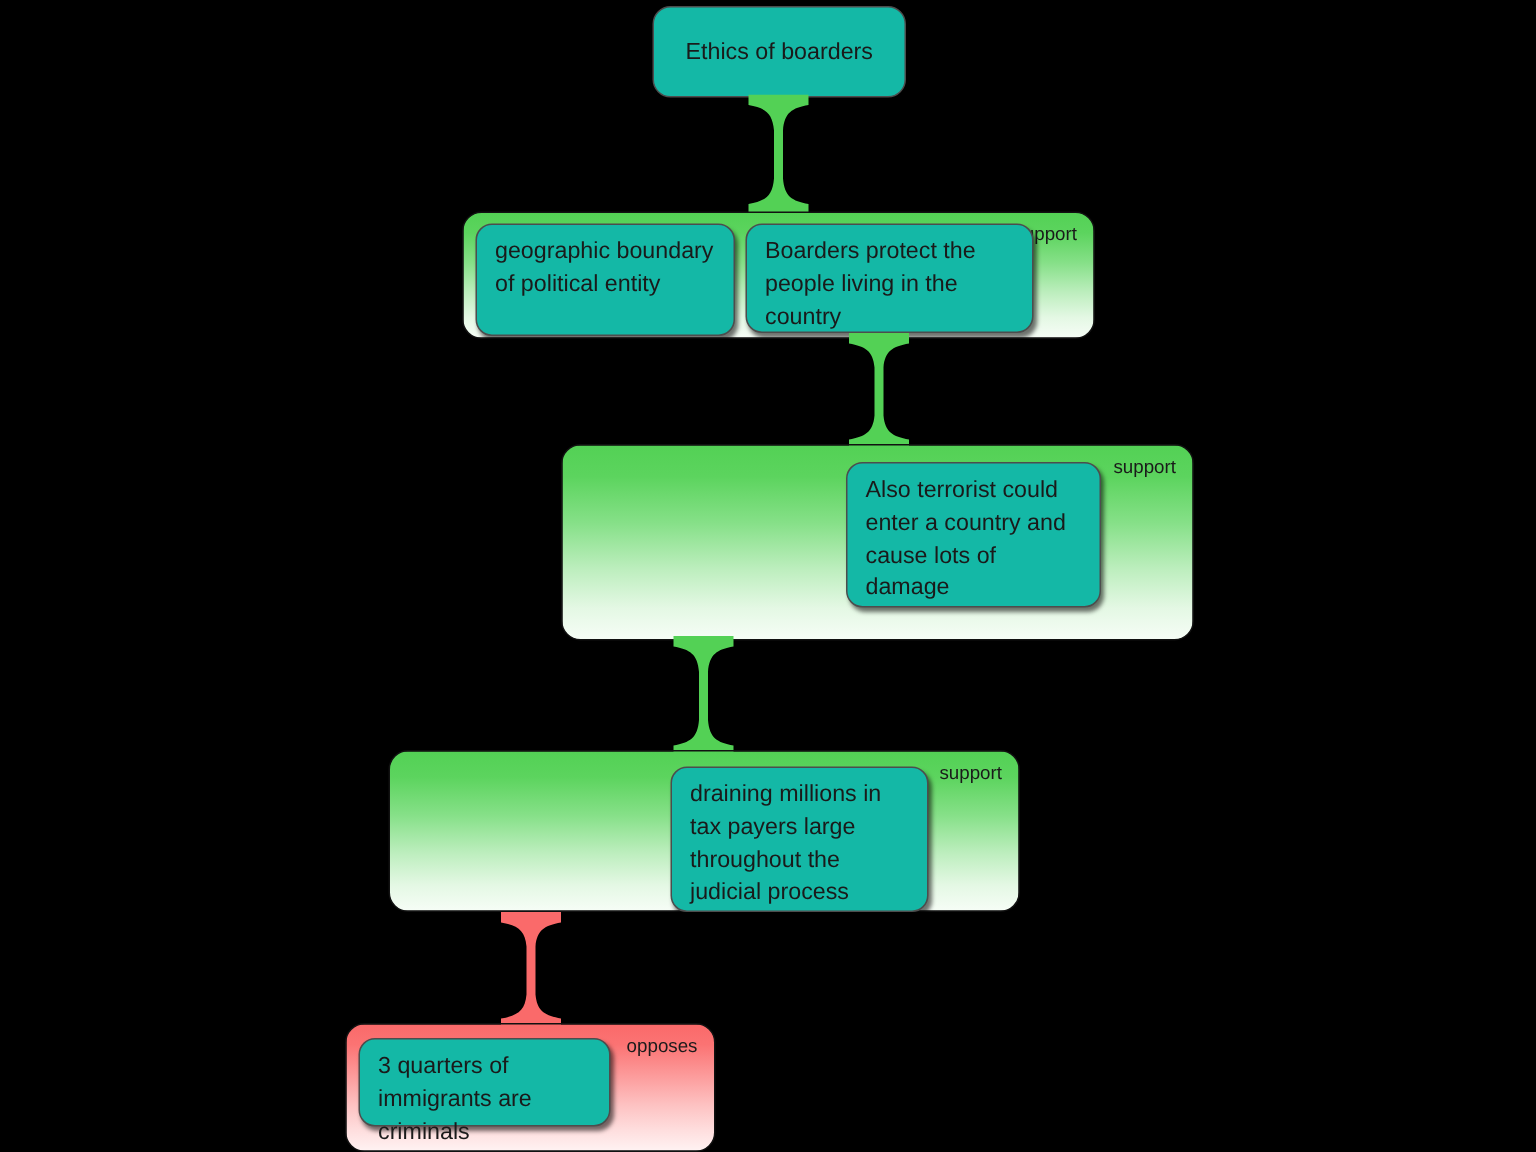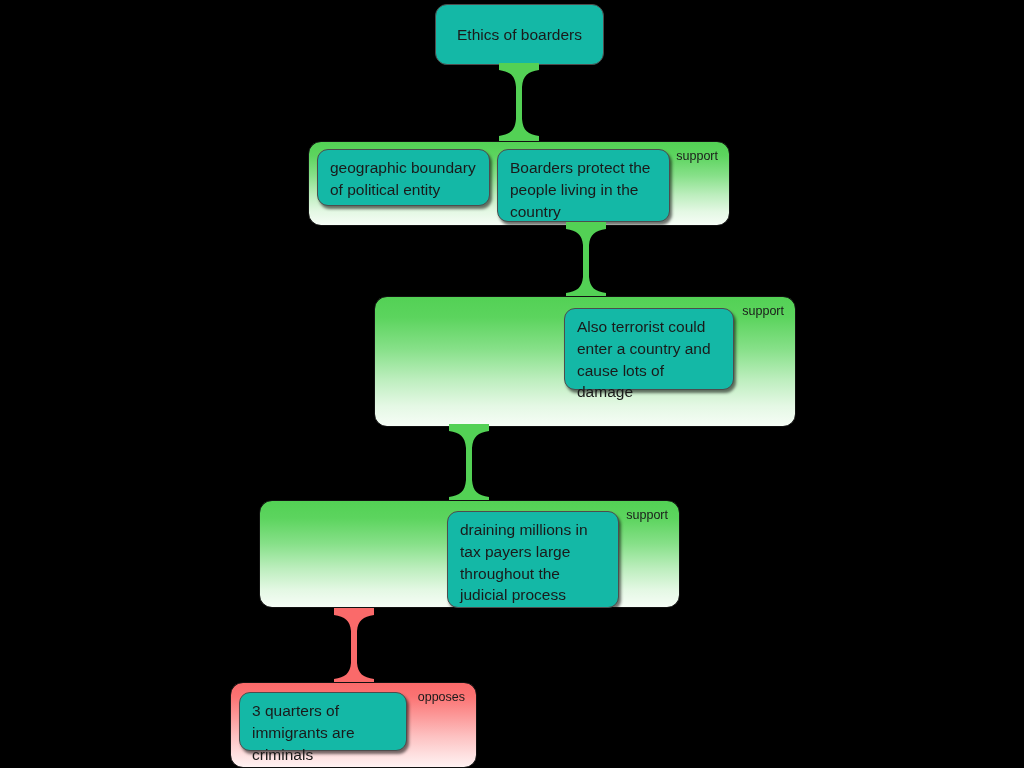--- a/index.html
+++ b/index.html
@@ -90,37 +90,37 @@
 
   <div class="connector" style="left:497px; top:63px; width:44px; height:80px;">
     <svg width="44" height="80" viewBox="0 0 44 80" aria-hidden="true">
       <path d="M2,0 L42,0 L42,7 C31,9 26,12 25,24 L25,56 C26,68 31,71 42,73 L42,80 L2,80 L2,73 C13,71 18,68 19,56 L19,24 C18,12 13,9 2,7 Z" fill="#53d155"></path>
     </svg>
   </div>
 
   <div class="panel support" style="left:308px; top:141px; width:422px; height:85px;">
     <span class="panel-label">support</span>
   </div>
-  <div class="card" style="left:317px; top:149px; width:173px; height:57px;">
+  <div class="card" style="left:317px; top:149px; width:173px; height:75px;">
     <span>geographic boundary of political entity</span>
   </div>
-  <div class="card" style="left:497px; top:149px; width:173px; height:73px;">
+  <div class="card" style="left:497px; top:149px; width:192px; height:73px;">
     <span>Boarders protect the people living in the country</span>
   </div>
 
   <div class="connector" style="left:564px; top:222px; width:44px; height:78px;">
     <svg width="44" height="78" viewBox="0 0 44 78" aria-hidden="true">
       <path d="M2,0 L42,0 L42,7 C31,9 26,12 25,23 L25,55 C26,66 31,69 42,71 L42,78 L2,78 L2,71 C13,69 18,66 19,55 L19,23 C18,12 13,9 2,7 Z" fill="#53d155"></path>
     </svg>
   </div>
 
   <div class="panel support" style="left:374px; top:296px; width:422px; height:131px;">
     <span class="panel-label">support</span>
   </div>
-  <div class="card" style="left:564px; top:308px; width:170px; height:82px;">
+  <div class="card" style="left:564px; top:308px; width:170px; height:97px;">
     <span>Also terrorist could enter a country and cause lots of damage</span>
   </div>
 
   <div class="connector" style="left:447px; top:424px; width:44px; height:80px;">
     <svg width="44" height="80" viewBox="0 0 44 80" aria-hidden="true">
       <path d="M2,0 L42,0 L42,7 C31,9 26,12 25,24 L25,56 C26,68 31,71 42,73 L42,80 L2,80 L2,73 C13,71 18,68 19,56 L19,24 C18,12 13,9 2,7 Z" fill="#53d155"></path>
     </svg>
   </div>
 
   <div class="panel support" style="left:259px; top:500px; width:421px; height:108px;">

